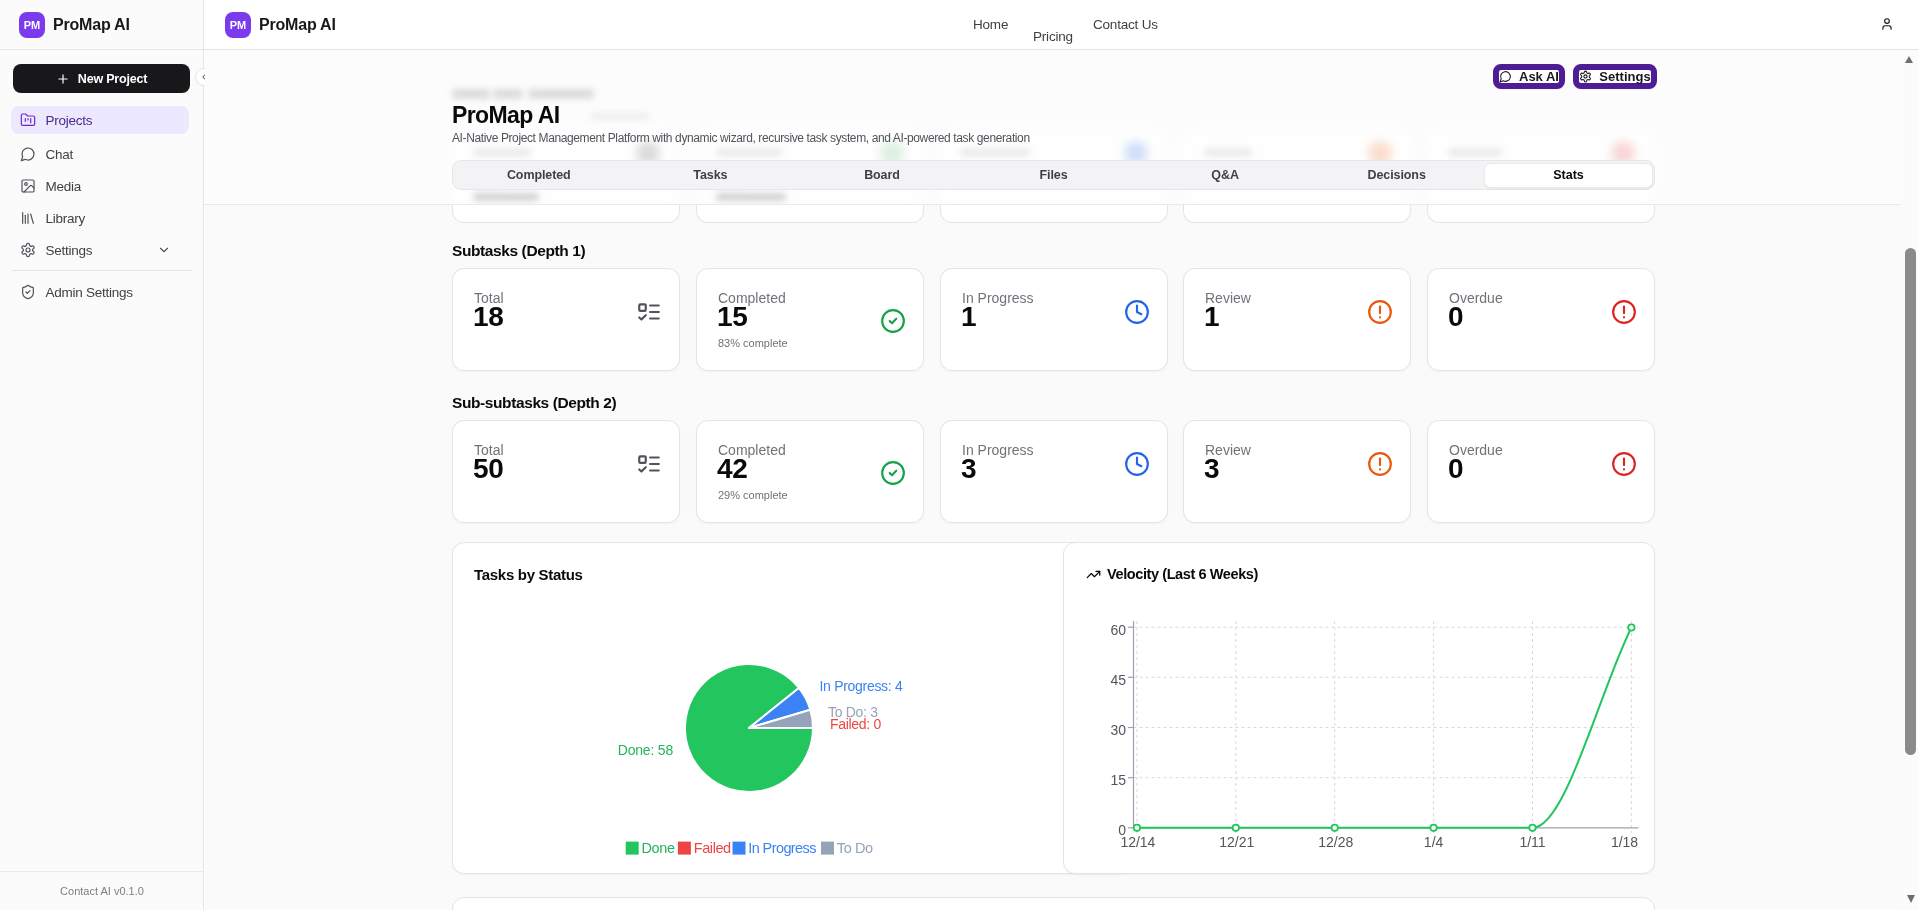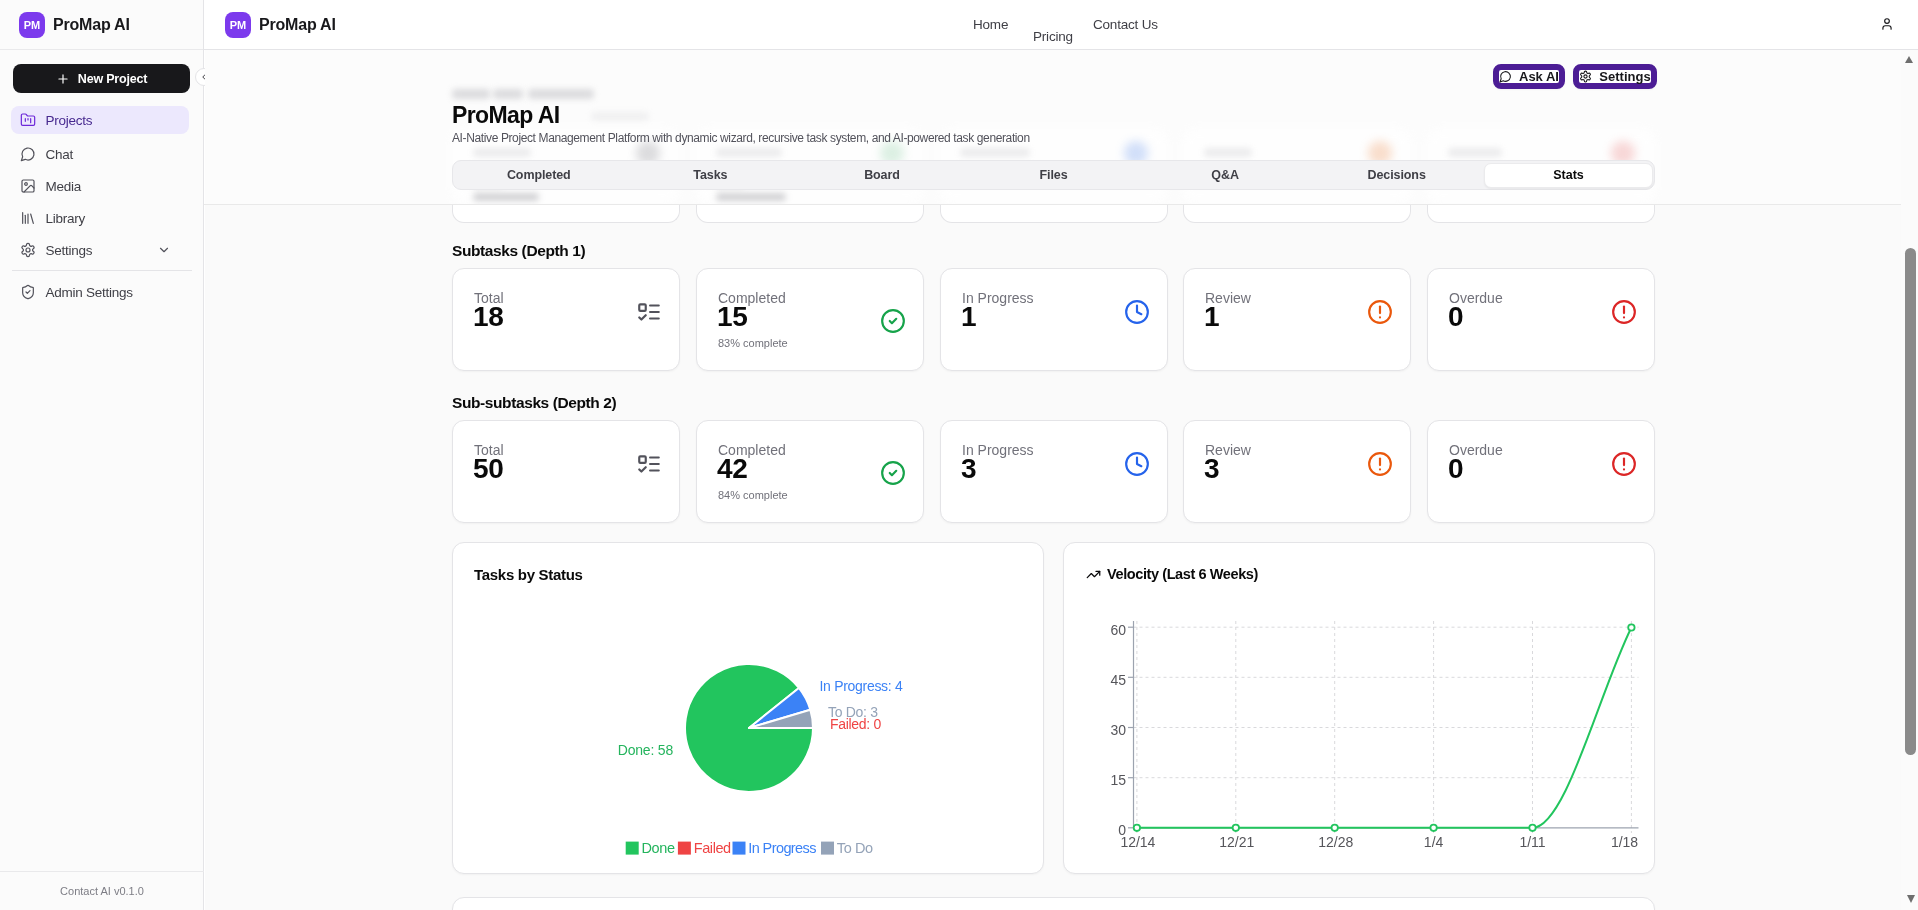--- a/index.html
+++ b/index.html
@@ -230,21 +230,21 @@
         <rect x="3" y="5" width="6" height="6" rx="1"></rect>
         <path d="m3 17 2 2 4-4"></path>
         <path d="M13 6h8"></path>
         <path d="M13 12h8"></path>
         <path d="M13 18h8"></path>
       </svg>
   </div>
   <div class="card" style="left:696px; top:420px; width:228px; height:103px;">
     <div class="stat-label">Completed</div>
       <div class="stat-num">42</div>
-      <div class="stat-sub">84% complete</div>
+      <div class="stat-sub">29% complete</div>
     <svg class="stat-icon lo" width="26" height="26" viewBox="0 0 24 24" fill="none" stroke="#16a34a" stroke-width="2" stroke-linecap="round" stroke-linejoin="round">
         <circle cx="12" cy="12" r="10"></circle>
         <path d="m9 12 2 2 4-4"></path>
       </svg>
   </div>
   <div class="card" style="left:940px; top:420px; width:228px; height:103px;">
     <div class="stat-label">In Progress</div>
       <div class="stat-num">3</div>
     <svg class="stat-icon" width="26" height="26" viewBox="0 0 24 24" fill="none" stroke="#2563eb" stroke-width="2" stroke-linecap="round" stroke-linejoin="round">
         <circle cx="12" cy="12" r="10"></circle>
@@ -263,21 +263,21 @@
   <div class="card" style="left:1427px; top:420px; width:228px; height:103px;">
     <div class="stat-label">Overdue</div>
       <div class="stat-num">0</div>
     <svg class="stat-icon" width="26" height="26" viewBox="0 0 24 24" fill="none" stroke="#dc2626" stroke-width="2" stroke-linecap="round" stroke-linejoin="round">
         <circle cx="12" cy="12" r="10"></circle>
         <line x1="12" x2="12" y1="7" y2="13"></line>
         <line x1="12" x2="12.01" y1="17" y2="17"></line>
       </svg>
   </div>
 
-  <div class="card" style="left:452px; top:542px; width:592px; height:332px;">
+  <div class="card" style="left:452px; top:542px; width:680px; height:332px;">
     <div class="chart-title" style="position:absolute; left:21px; top:23px; letter-spacing:-0.3px;">Tasks by Status</div>
     <svg width="590" height="330" viewBox="0 0 590 330" style="position:absolute; left:0; top:0;">
       <path d="M296,185 L360,185 A64,64 0 1 1 345.90,144.92 Z" fill="#22c55e" stroke="#fff" stroke-width="2" stroke-linejoin="round"></path>
       <path d="M296,185 L345.90,144.92 A64,64 0 0 1 357.33,166.70 Z" fill="#3b82f6" stroke="#fff" stroke-width="2" stroke-linejoin="round"></path>
       <path d="M296,185 L357.33,166.70 A64,64 0 0 1 360,185 Z" fill="#94a3b8" stroke="#fff" stroke-width="2" stroke-linejoin="round"></path>
       <text x="220" y="211.5" text-anchor="end" font-size="14" letter-spacing="-0.2" fill="#24b45d">Done: 58</text>
       <text x="366.5" y="147.5" font-size="14" letter-spacing="-0.3" fill="#3b82f6">In Progress: 4</text>
       <text x="375" y="174" font-size="14" letter-spacing="-0.3" fill="#94a3b8">To Do: 3</text>
       <text x="377" y="185.5" font-size="14" letter-spacing="-0.3" fill="#ef4444">Failed: 0</text>
       <g font-size="14.5" letter-spacing="-0.4">

